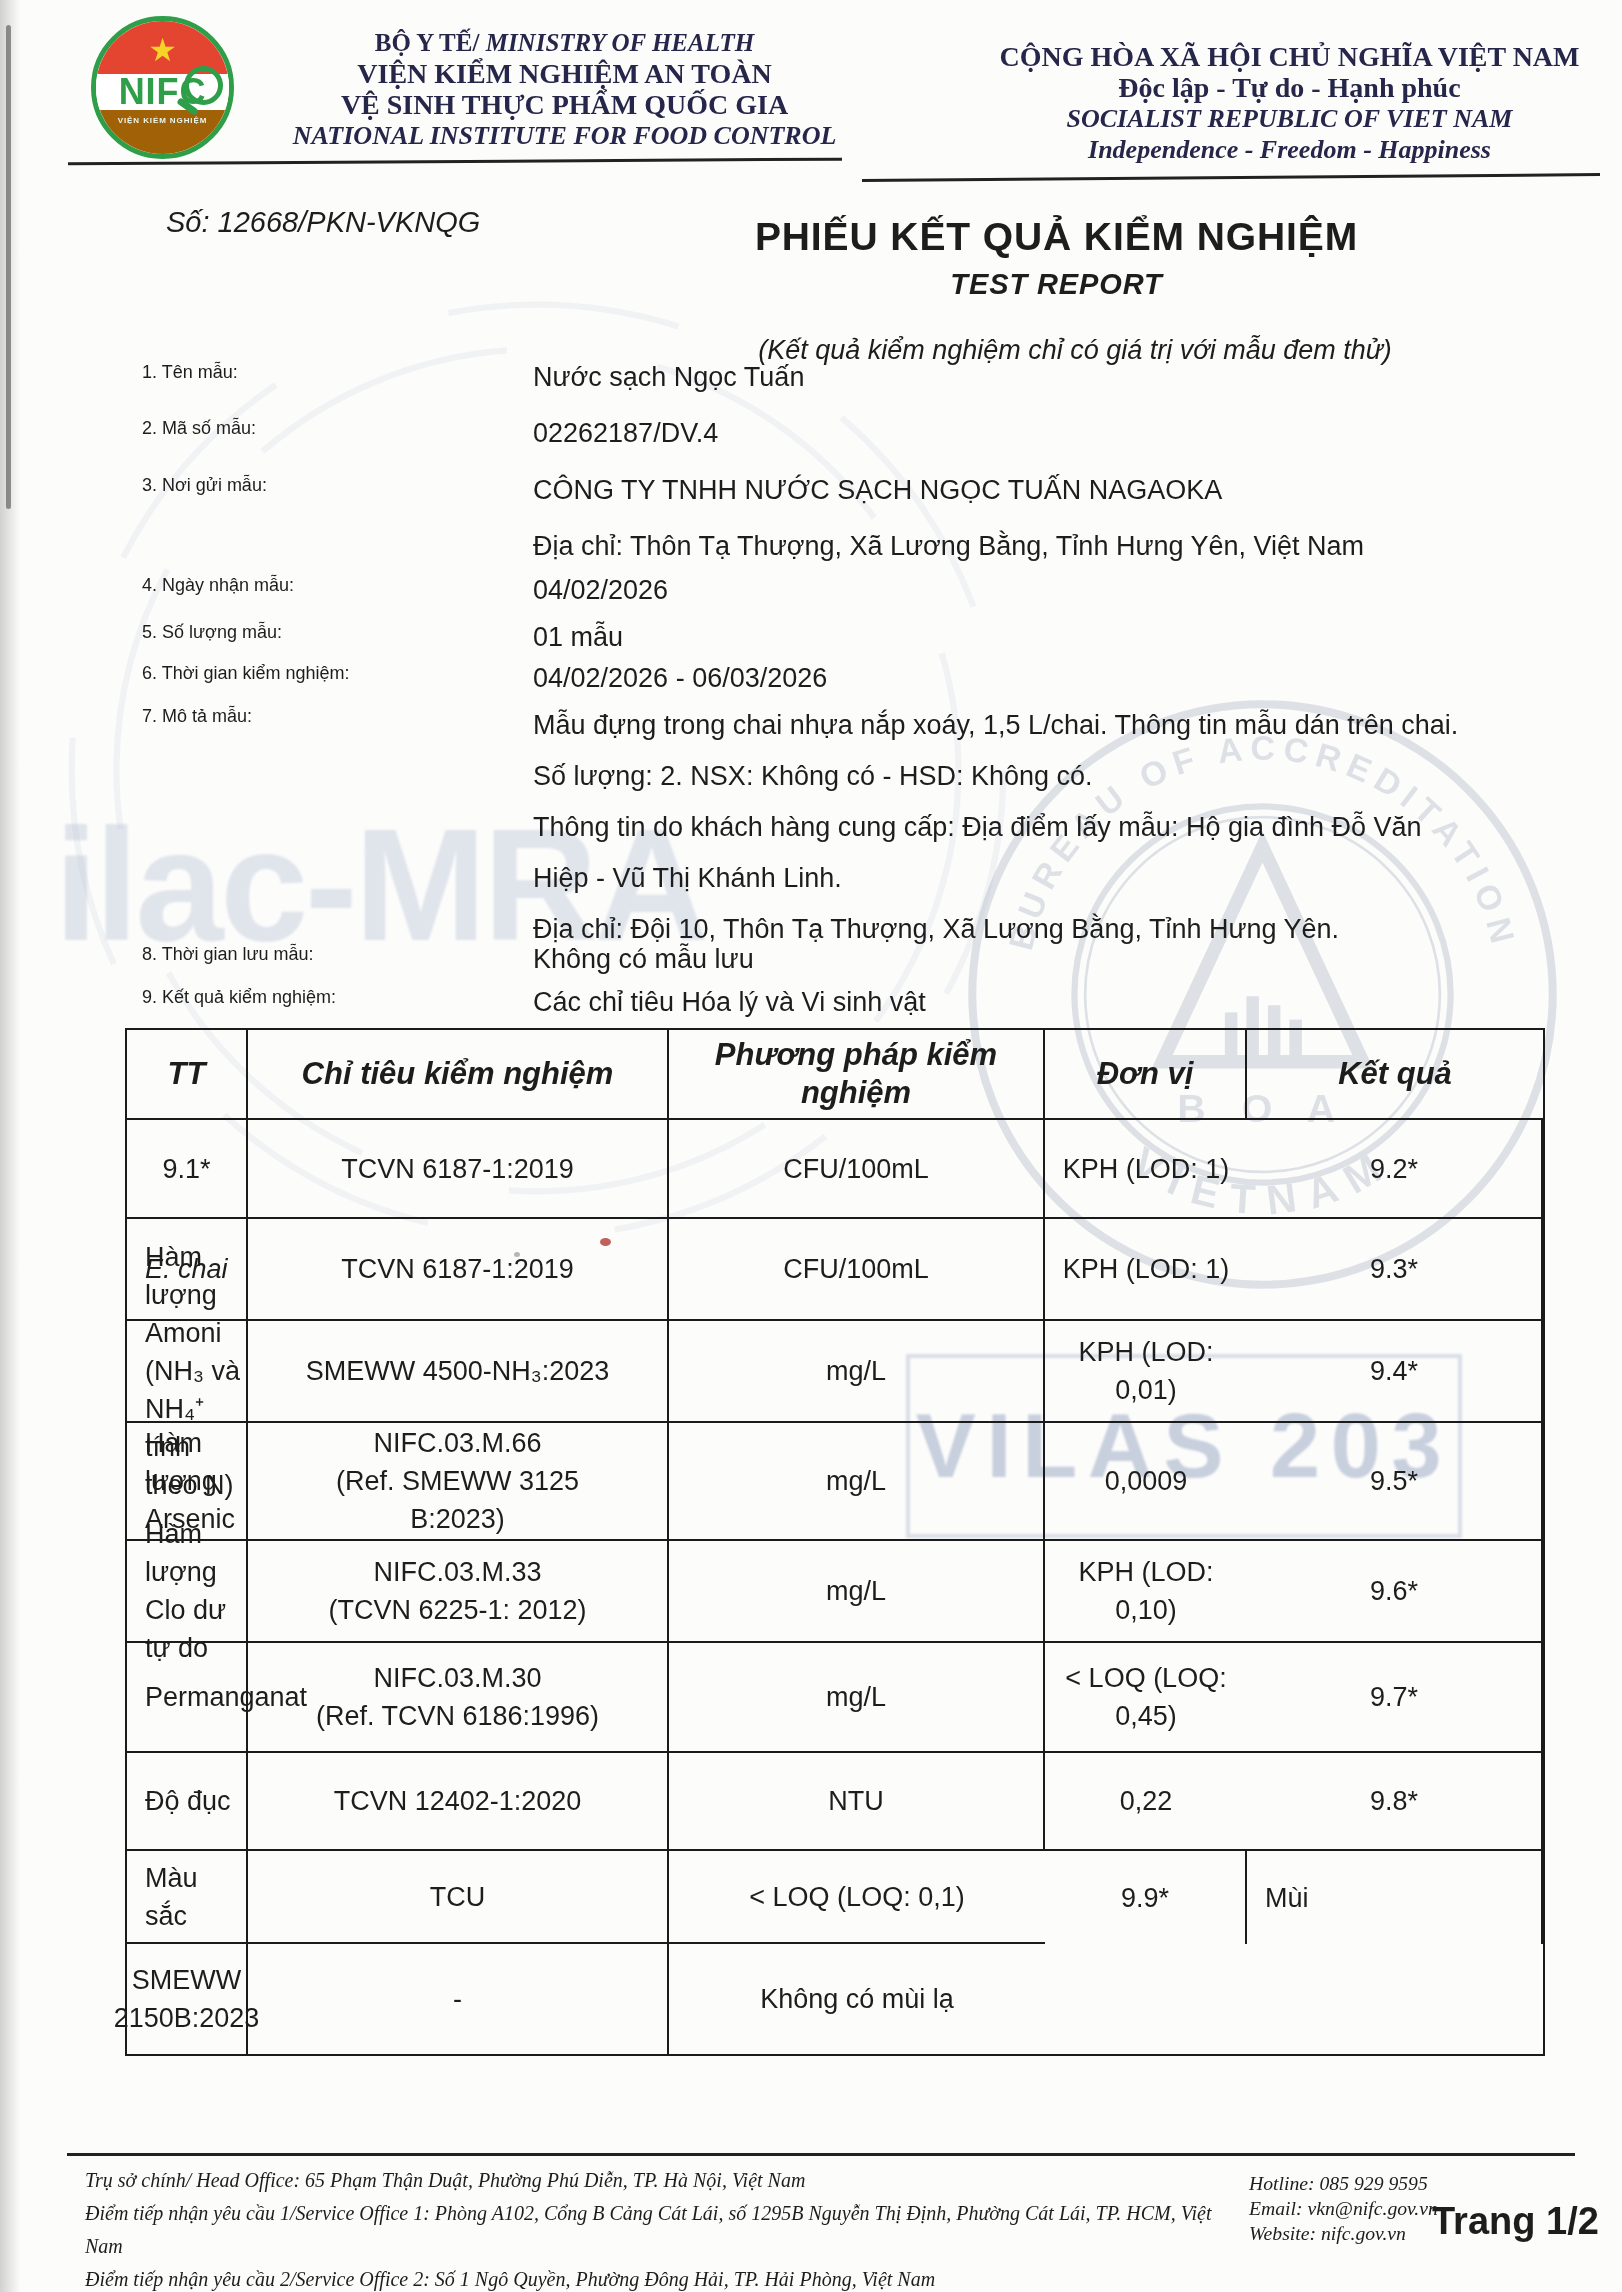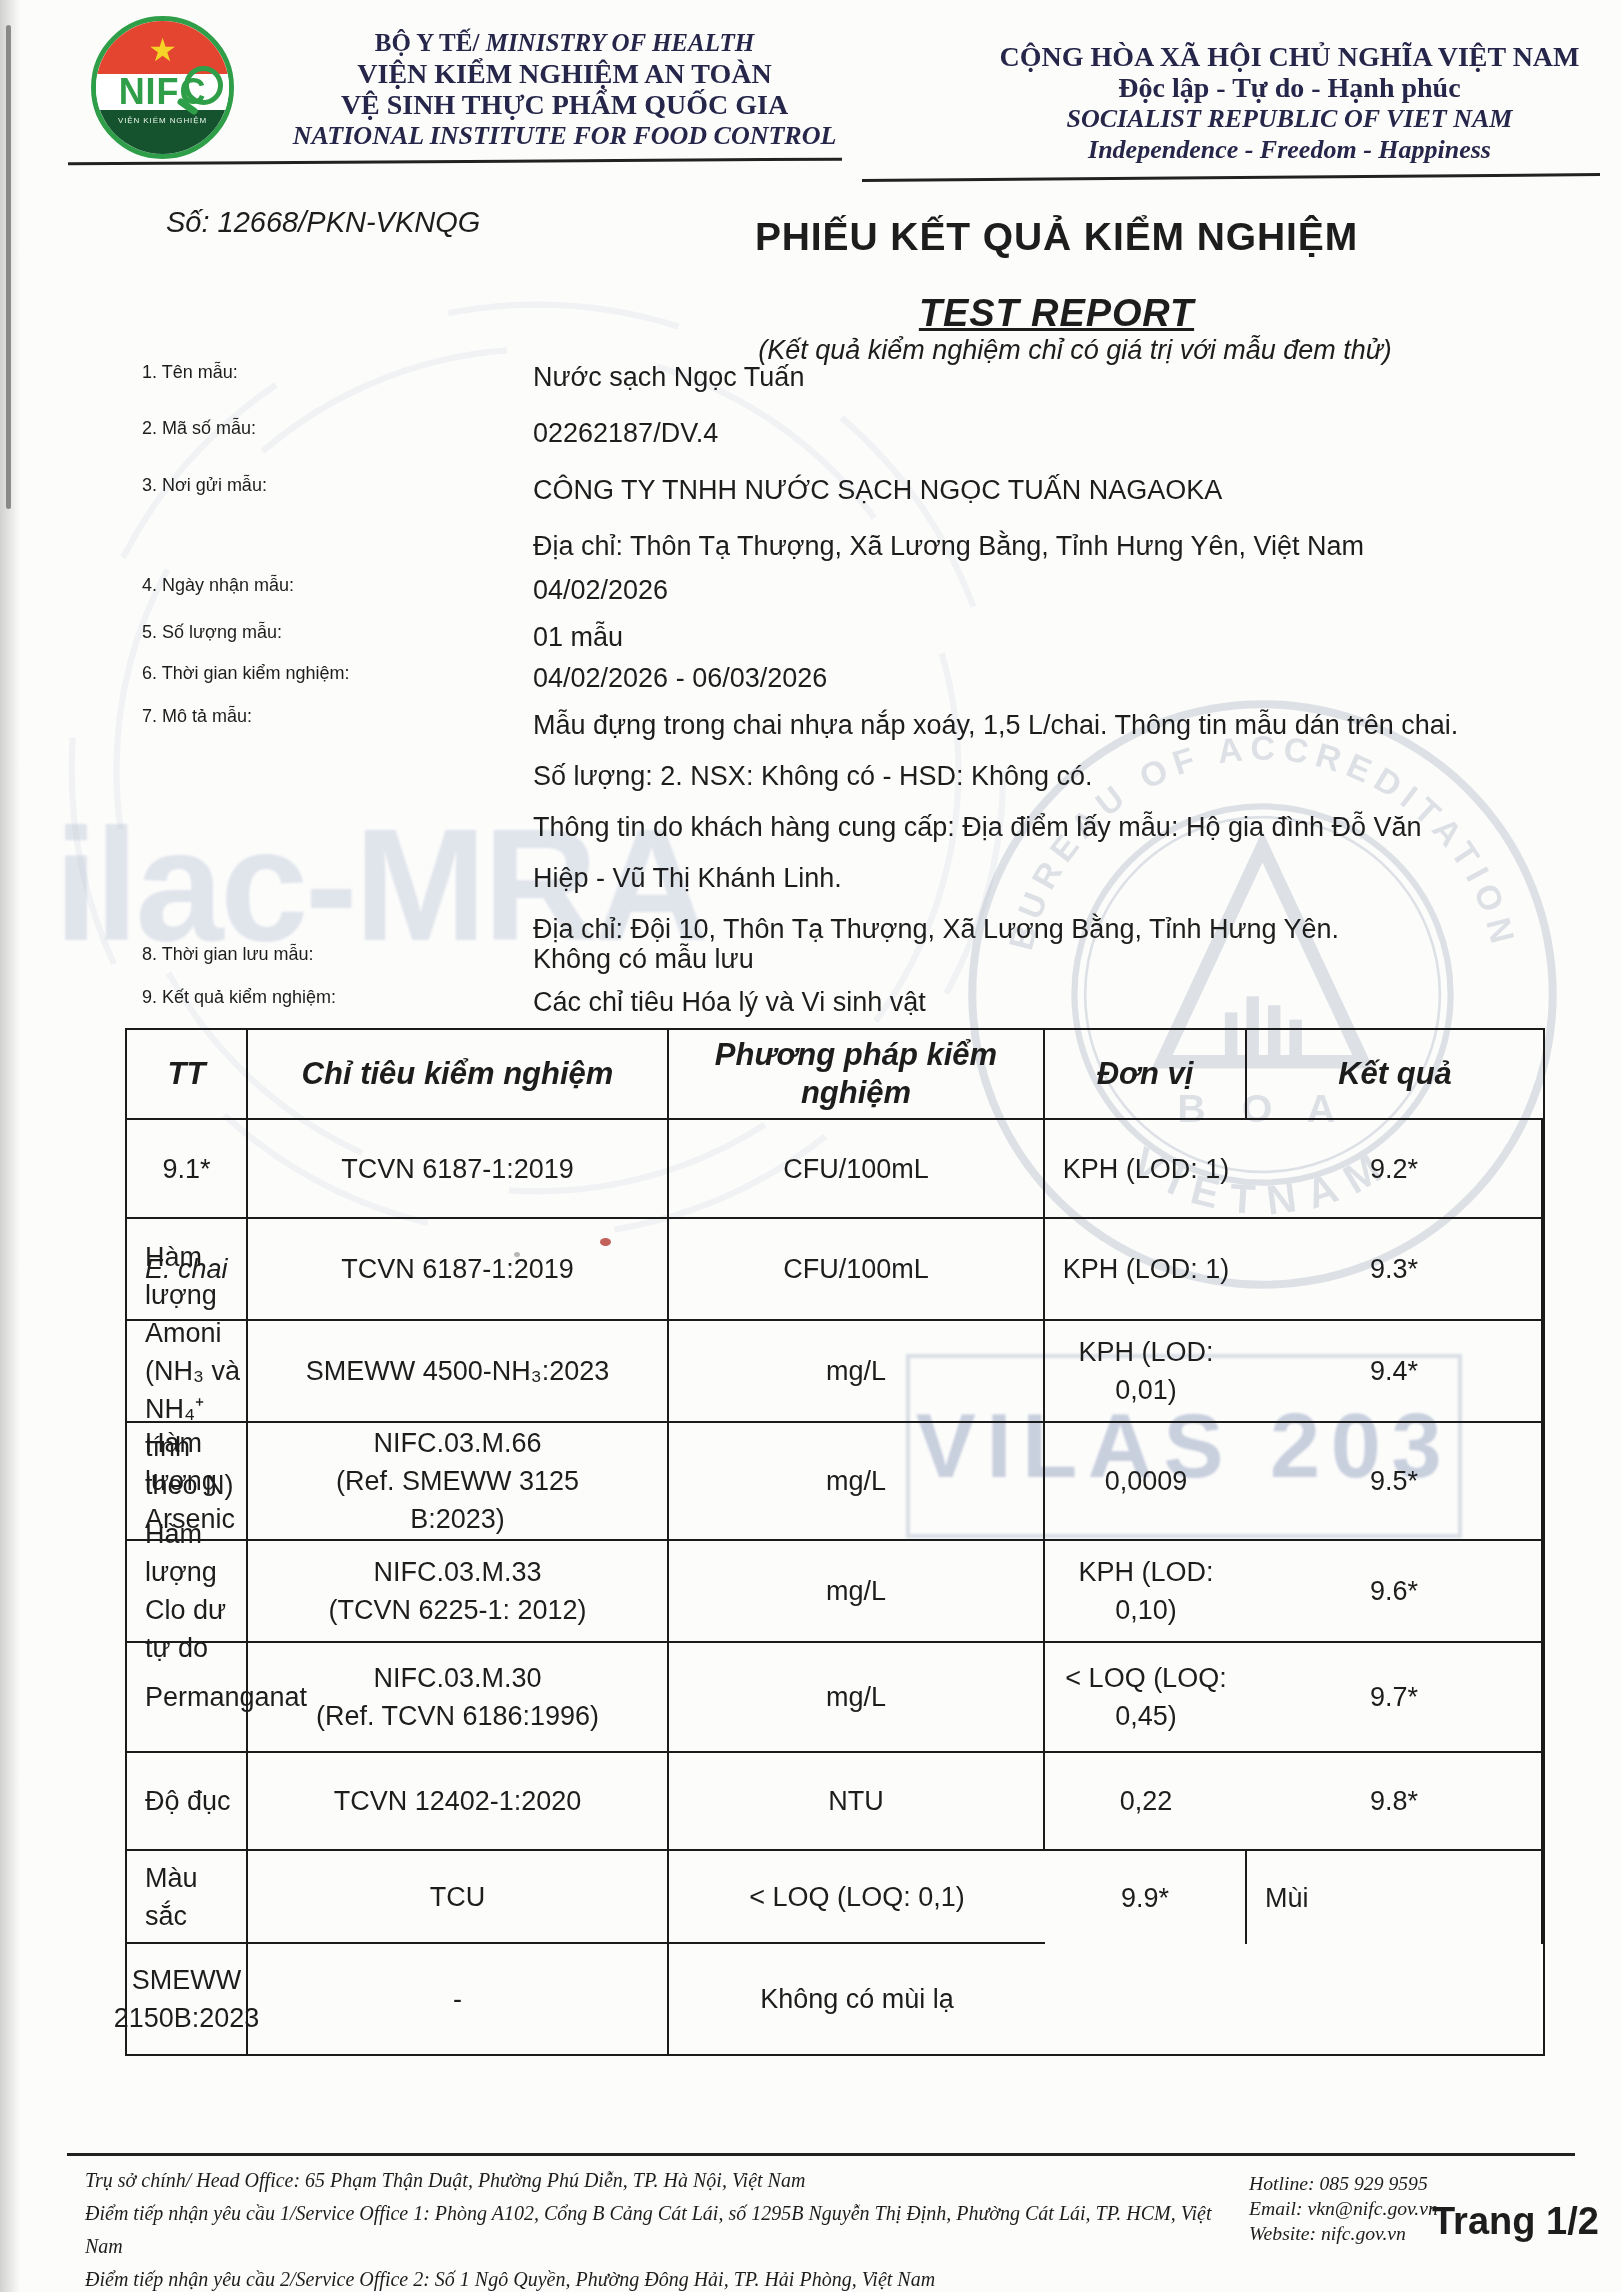--- a/index.html
+++ b/index.html
@@ -32,22 +32,22 @@
 
   
   .logo{left:91px;top:16px;width:133px;height:133px;border-radius:50%;
     border:5.4px solid #2f9e48;background:#fff;overflow:hidden;z-index:2;}
   .logo-red{position:absolute;top:0;left:0;right:0;height:40%;background:#e44530;
     display:flex;align-items:center;justify-content:center;}
   .logo-star{color:#f5d327;font-size:32px;line-height:1;margin-top:5.4px;}
   .logo-band{position:absolute;top:40%;left:0;right:0;height:27%;background:#fff;
     display:flex;align-items:center;justify-content:center;}
   .logo-band span{color:#2f9e48;font-weight:bold;font-size:36px;letter-spacing:0.9px;line-height:1;}
-  .logo-green{position:absolute;bottom:0;left:0;right:0;height:33%;background:#14532d;
-    display:flex;justify-content:center;}
+  .logo-green{position:absolute;bottom:0;left:0;right:0;height:33%;background:#a16207;
+    display:flex;justify-content:center;font-weight:bold;}
   .logo-green span{color:#eaf6ec;font-size:8px;letter-spacing:0.9px;margin-top:5.4px;}
   .logo-lens{position:absolute;left:66%;top:34%;width:29px;height:29px;border:5.4px solid #2f9e48;
     border-radius:50%;background:transparent;}
   .logo-handle{position:absolute;left:60%;top:62%;width:23px;height:7.2px;background:#2f9e48;
     border-radius:3.6px;transform:rotate(35deg);}
 
   
   .hdr-left{left:269px;top:27px;width:591px;z-index:2;}
   .hdr-left div{font-size:28px;line-height:31px;}
   .hdr-left .l1{font-size:25px;}
@@ -55,21 +55,21 @@
   .hdr-right{left:949px;top:41px;width:681px;z-index:2;}
   .hdr-right div{font-size:28px;line-height:31px;}
   .hdr-right .r3,.hdr-right .r4{font-size:26px;}
   .rule{background:#222;height:2.7px;z-index:2;}
   .rule-left{left:68px;top:160px;width:774px;transform:rotate(-0.35deg);}
   .rule-right{left:862px;top:176px;width:738px;transform:rotate(-0.45deg);}
 
   
   .doc-no{left:166px;top:206px;font-size:29px;z-index:2;}
   .doc-title{left:734px;top:215px;width:645px;font-size:39px;letter-spacing:0.9px;z-index:2;}
-  .doc-sub{left:734px;top:292px;width:645px;font-size:38px;letter-spacing:0.9px;z-index:2;text-decoration:underline;}
+  .doc-sub{left:734px;top:268px;width:645px;font-size:29px;letter-spacing:0.9px;z-index:2;}
   .doc-note{left:699px;top:335px;width:752px;font-size:27px;z-index:2;}
 
   
   .lbl{left:142px;font-size:18px;z-index:2;}
   .val{left:533px;font-size:27px;z-index:2;}
   .item7-lines{line-height:51px;width:1012px;}
 
   
   .tbl{left:125px;top:1028px;display:inline-grid;z-index:2;
     grid-template-columns:121px 421px 376px 202px 296px;

